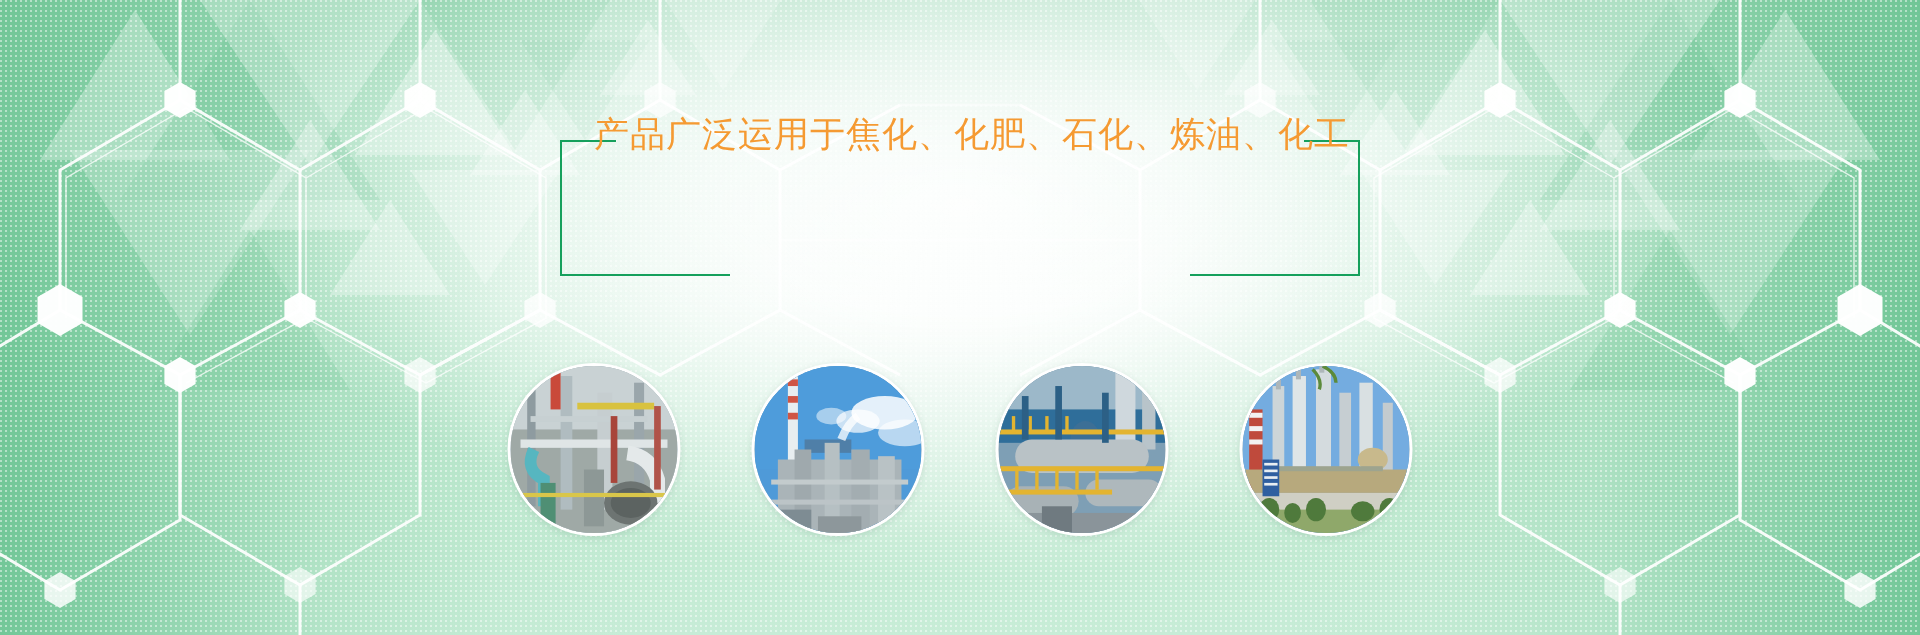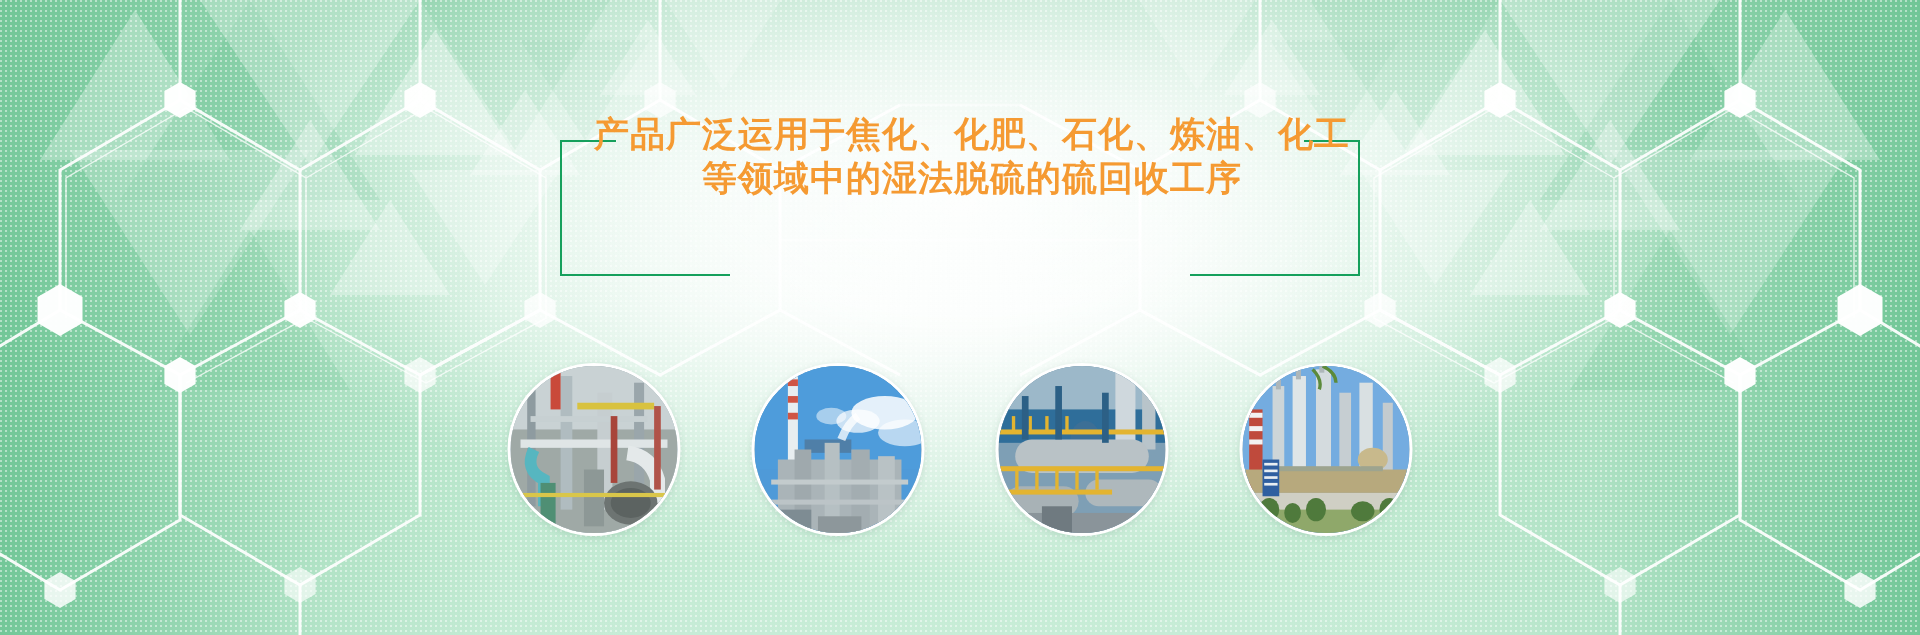--- a/index.html
+++ b/index.html
@@ -111,21 +111,21 @@
   .br-bot-l    { left: 0;   bottom: 0; width: 170px;height: 2px;  }
   .br-bot-r    { right: 0;  bottom: 0; width: 170px;height: 2px;  }
 
   .headline {
     position: absolute;
     left: 0; right: 0;
     top: 0;
     text-align: center;
     color: #f59a32;
     font-size: 35px;
-    font-weight: bold;
+    font-weight: normal;
     line-height: 44px;
     letter-spacing: 1px;
     white-space: nowrap;
     padding-left: 24px;
   }
   .headline .line2 { display: block; }
 
   .subbanner {
     position: absolute;
     left: 50%;
@@ -296,21 +296,20 @@
       <div class="bracket-line br-left-v"></div>
       <div class="bracket-line br-right-v"></div>
       <div class="bracket-line br-top-l"></div>
       <div class="bracket-line br-top-r"></div>
       <div class="bracket-line br-bot-l"></div>
       <div class="bracket-line br-bot-r"></div>
     </div>
 
     <div class="headline">
       <span>产品广泛运用于焦化、化肥、石化、炼油、化工</span>
-      <span class="line2">等领域中的湿法脱硫的硫回收工序</span>
     </div>
 
   </div>
 
   <div class="photos">
 
     <div class="photo">
       <svg viewBox="0 0 100 100" preserveAspectRatio="xMidYMid slice">
         <rect width="100" height="100" fill="#b9c4c6"></rect>
         <rect y="0" width="100" height="40" fill="#c9d2d4"></rect>

